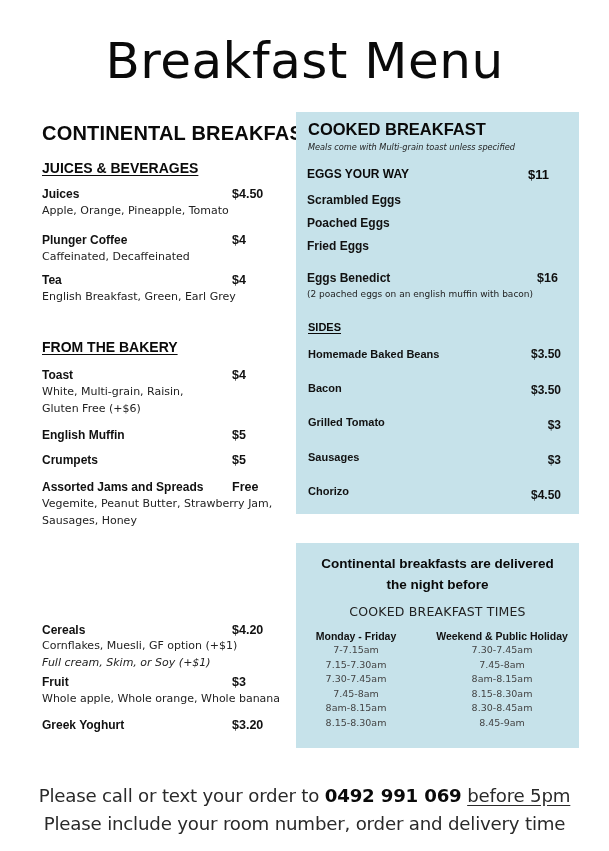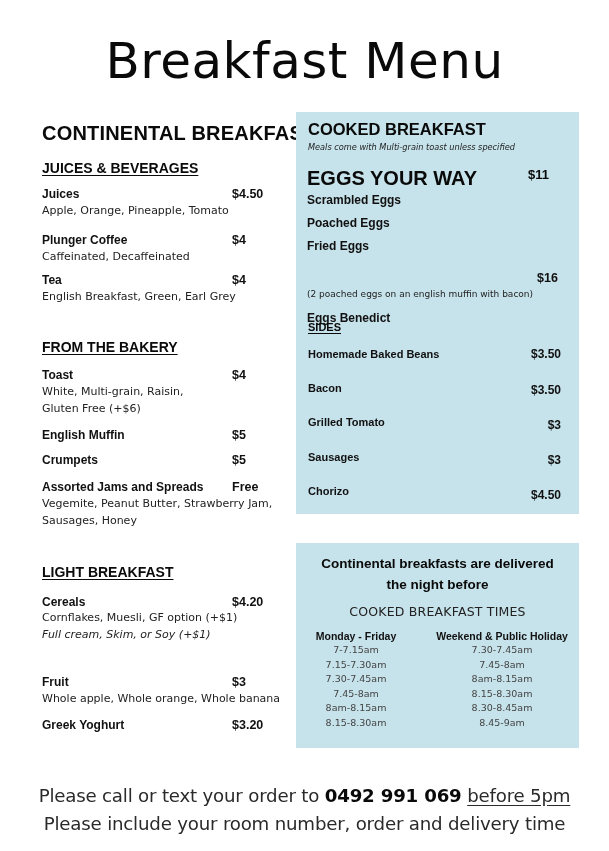--- a/index.html
+++ b/index.html
@@ -46,33 +46,33 @@
   .cb-title {
     left: 12px; top: 8px; font-family: "Liberation Sans", sans-serif; font-weight: bold;
     font-size: 16.5px; color: #0a0a0a;
   }
   .cb-note {
     left: 12px; top: 30px; font-family: "DejaVu Sans", sans-serif; font-style: italic;
     font-size: 8.2px; color: #222;
   }
   .eggs-title {
     left: 11px; top: 55px; font-family: "Liberation Sans", sans-serif; font-weight: bold;
-    font-size: 20px; color: #0a0a0a;
+    font-size: 12px; color: #0a0a0a;
   }
   .eggs-price {
     left: 232px; top: 55px; font-family: "Liberation Sans", sans-serif; font-weight: bold;
     font-size: 13px; color: #0a0a0a;
   }
   .egg-opt {
     left: 11px; font-family: "Liberation Sans", sans-serif; font-weight: bold;
     font-size: 12px; color: #111;
   }
   .benny-name {
     left: 11px; top: 159px; font-family: "Liberation Sans", sans-serif; font-weight: bold;
-    font-size: 12px; color: #111; margin-top: 40px;
+    font-size: 12px; color: #111;
   }
   .benny-price {
     left: 241px; top: 159px; font-family: "Liberation Sans", sans-serif; font-weight: bold;
     font-size: 12.5px; color: #111;
   }
   .benny-desc {
     left: 11px; top: 177px; font-family: "DejaVu Sans", sans-serif; 
     font-size: 9px; color: #222;
   }
   .sides-title {
@@ -164,23 +164,22 @@
     <div class="price" style="top:0;">$5</div>
   </div>
 
   <div class="item" style="top:360px;">
     <div class="name">Assorted Jams and Spreads</div>
     <div class="price" style="top:0; left:190px;">Free</div>
     <div class="desc">Vegemite, Peanut Butter, Strawberry Jam,</div>
     <div class="desc" style="margin-top:0;">Sausages, Honey</div>
   </div>
 
-  <div class="h-sub" style="top:444px; left:0;">LIGHT BREAKFAST</div>
-
-  <div class="item" style="top:475px;">
+
+  <div class="item" style="top:503px;">
     <div class="name">Cereals</div>
     <div class="price" style="top:0;">$4.20</div>
     <div class="desc" style="margin-top:0;">Cornflakes, Muesli, GF option (+$1)</div>
     <div class="desc it" style="margin-top:0;">Full cream, Skim, or Soy (+$1)</div>
   </div>
 
   <div class="item" style="top:555px;">
     <div class="name">Fruit</div>
     <div class="price" style="top:0;">$3</div>
     <div class="desc">Whole apple, Whole orange, Whole banana</div>

